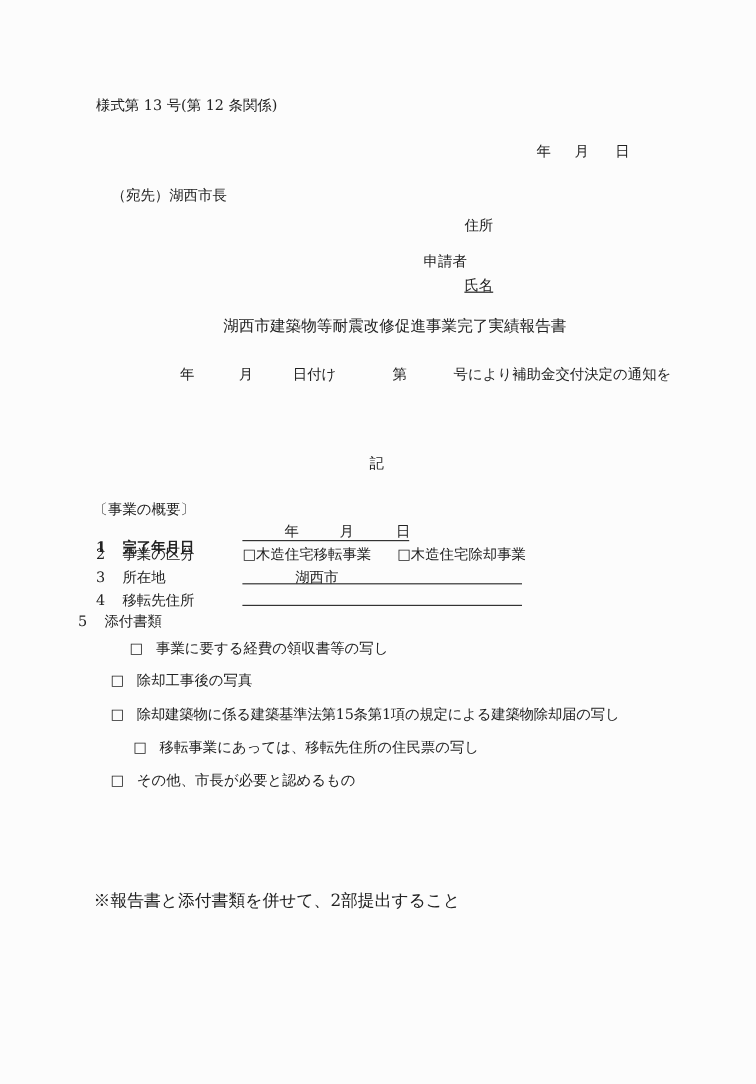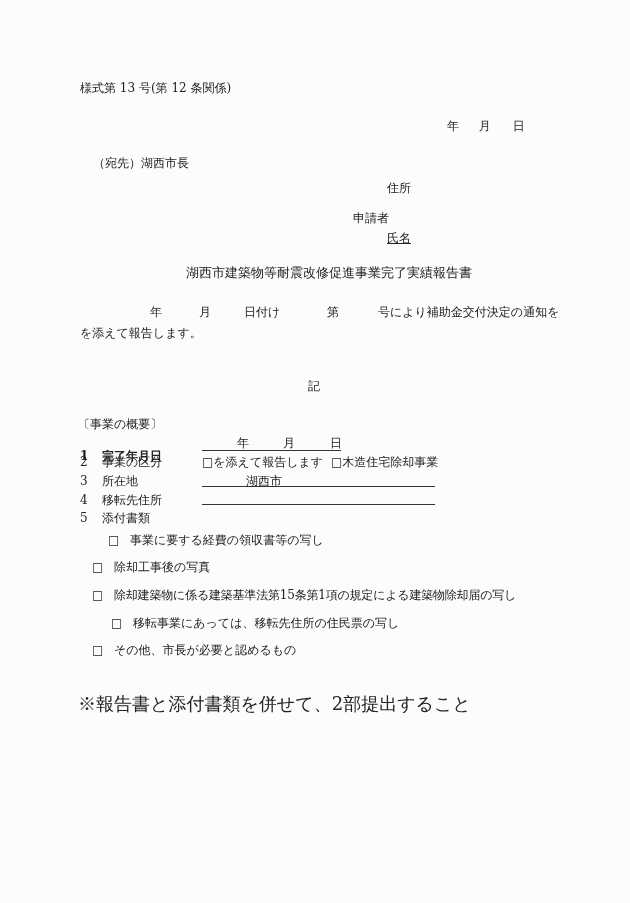--- a/index.html
+++ b/index.html
@@ -12,21 +12,21 @@
     color: #222;
     font-size: 12px;
   }
   .abs { position: absolute; white-space: nowrap; line-height: 16px; }
   .title { font-size: 13px; }
   .para { left: 80px; width: 475px; font-size: 12px; line-height: 21px; white-space: normal; }
   .para span { white-space: nowrap; }
   .uline { position: absolute; height: 0; border-top: 1px solid #333; }
   .num { display: inline-block; width: 22px; }
   .chk { display: inline-block; width: 22px; }
-  .note { font-size: 18px; }
+  .note { font-size: 14px; margin-top: 47px; }
 </style>
 </head>
 <body>
 
 <div class="abs" style="left:80px; top:80px;">様式第 13 号(第 12 条関係)</div>
 
 <div class="abs" style="left:447px; top:118px;">
   <span>年</span>
   <span style="margin-left:16px;">月</span>
   <span style="margin-left:18px;">日</span>
@@ -41,56 +41,55 @@
 <div class="abs title" style="left:186px; top:265px;">湖西市建築物等耐震改修促進事業完了実績報告書</div>
 
 <div class="abs para" style="top:302px;">
   <div style="position:relative; height:21px;">
     <span style="position:absolute; left:70px;">年</span>
     <span style="position:absolute; left:119px;">月</span>
     <span style="position:absolute; left:164px;">日付け</span>
     <span style="position:absolute; left:247px;">第</span>
     <span style="position:absolute; left:298px;">号により補助金交付決定の通知を</span>
   </div>
-  <div>を添えて報告します。</div>
 </div>
 
 <div class="abs" style="left:308px; top:378px;">記</div>
 
 <div class="abs" style="left:78px; top:416px;">〔事業の概要〕</div>
 
 <div class="abs" style="left:80px; top:448px;font-weight:bold;">
   <span class="num">1</span><span>完了年月日</span>
 </div>
 <div class="abs" style="left:202px; top:435px; width:140px; height:16px;">
   <span style="position:absolute; left:35px;">年</span>
   <span style="position:absolute; left:81px;">月</span>
   <span style="position:absolute; left:128px;">日</span>
 </div>
 <div class="uline" style="left:202px; top:450px; width:139px;"></div>
 
 <div class="abs" style="left:80px; top:454px;">
   <span class="num">2</span><span>事業の区分</span>
 </div>
-<div class="abs" style="left:202px; top:454px;">□を添えて報告します</div>
+<div class="abs" style="left:202px; top:454px;">□木造住宅移転事業</div>
 <div class="abs" style="left:331px; top:454px;">□木造住宅除却事業</div>
 
 <div class="abs" style="left:80px; top:473px;">
   <span class="num">3</span><span>所在地</span>
 </div>
 <div class="abs" style="left:202px; top:473px; width:233px;margin-left:44px;">湖西市</div>
 <div class="uline" style="left:202px; top:486px; width:233px;"></div>
 
 <div class="abs" style="left:80px; top:492px;">
   <span class="num">4</span><span>移転先住所</span>
 </div>
 <div class="abs" style="left:202px; top:490px; width:233px; height:14px;"></div>
 <div class="uline" style="left:202px; top:504px; width:233px;"></div>
 
-<div class="abs" style="left:80px; top:510px;">
+<div class="abs" style="left:65px; top:510px;">
   <span class="num">5</span><span>添付書類</span>
 </div>
 
 <div class="abs" style="left:108px; top:532px;">
   <span class="chk">□</span><span>事業に要する経費の領収書等の写し</span>
 </div>
 <div class="abs" style="left:92px; top:559px;">
   <span class="chk">□</span><span>除却工事後の写真</span>
 </div>
 <div class="abs" style="left:92px; top:587px;">

